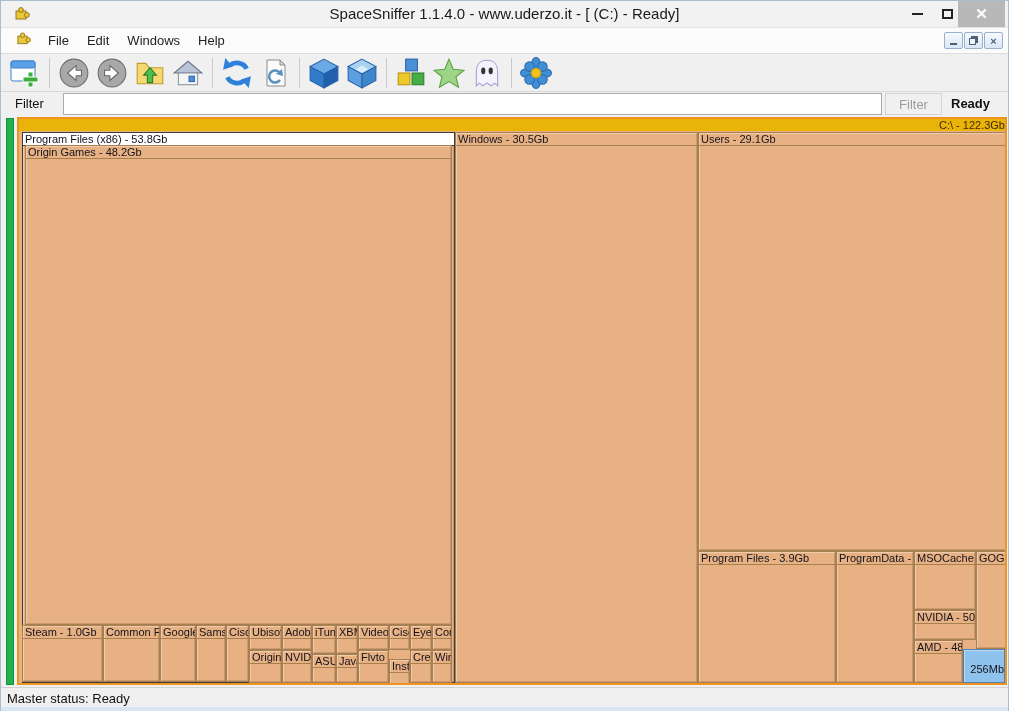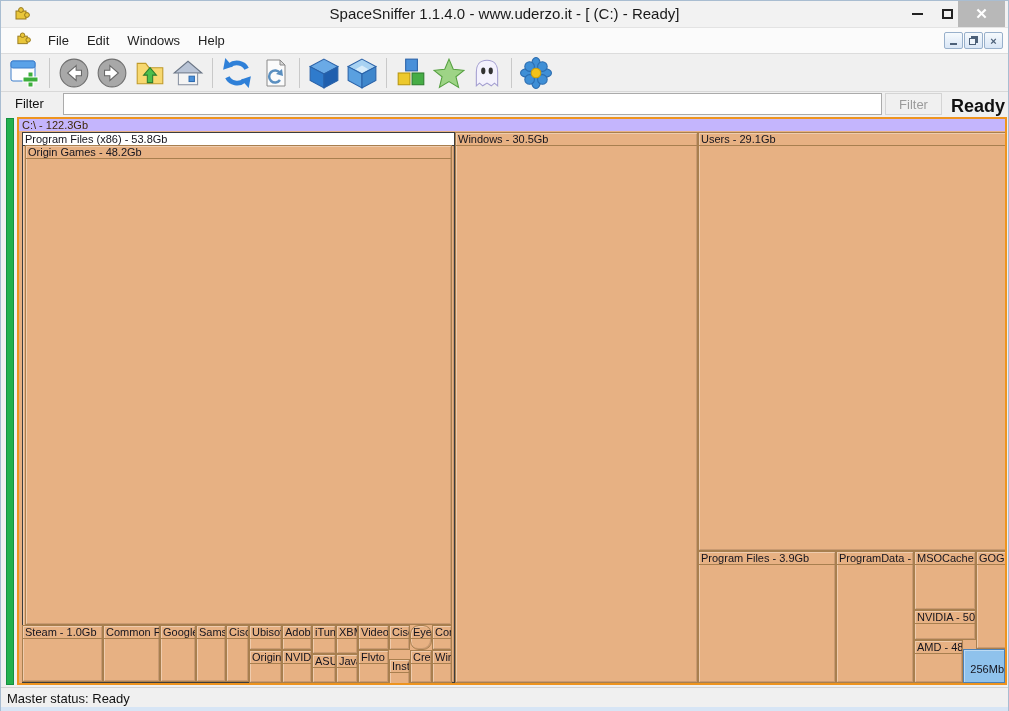--- a/index.html
+++ b/index.html
@@ -32,27 +32,27 @@
   .toolbar { position:absolute; left:0; top:54px; width:100%; height:37px; background:#f0f0f0; border-bottom:1px solid #d8d8d8; display:flex; align-items:center; }
   .tbtn { width:38px; height:34px; display:flex; align-items:center; justify-content:center; }
   .tbtn:first-child { margin-left:5px; }
   .tsep { width:1px; height:30px; background:#c9c9c9; margin:0 5px; }
 
   
   .filterbar { position:absolute; left:0; top:91px; width:100%; height:25px; background:#f0f0f0; }
   .filter-label { position:absolute; left:14px; top:4px; font-size:13px; color:#111; }
   .filter-input { position:absolute; left:62px; top:1px; width:819px; height:22px; border:1px solid #ababab; background:#fff; font-size:13px; padding:0 4px; font-family:"Liberation Sans",sans-serif; }
   .filter-btn { position:absolute; left:884px; top:1px; width:57px; height:22px; background:#f0f0f0; border:1px solid #d4d4d4; color:#9b9b9b; font-size:13px; font-family:"Liberation Sans",sans-serif; }
-  .ready-label { position:absolute; left:950px; top:4px; font-size:18px; font-weight:bold; color:#111; }
+  .ready-label { position:absolute; left:950px; top:4px; font-size:13px; font-weight:bold; color:#111; }
 
   
   .tm-region { position:absolute; left:0; top:116px; width:100%; height:570px; background:#f0f0f0; }
   .progress-bar { position:absolute; left:5px; top:1px; width:8px; height:567px; background:#23b14d; border:1px solid #149040; }
   .tm-root { position:absolute; left:16px; top:0px; width:990px; height:568px; background:#e7b183; border:2px solid #ee941f; overflow:hidden; }
-  .tm-root-header { height:12px; background:#c4b5fd; font-size:11px; line-height:12px; color:#40280a; padding-left:3px; white-space:nowrap; }
+  .tm-root-header { height:12px; background:#eab308; font-size:11px; line-height:12px; color:#40280a; padding-left:3px; white-space:nowrap;text-align:right; }
   .node { position:absolute; background:#e7b183; border:1px solid #a87f4f; box-shadow:inset 1px 1px 0 rgba(255,255,255,0.35), inset -1px -1px 0 rgba(0,0,0,0.13); overflow:hidden; }
   .node .nlabel { font-size:11px; line-height:12px; height:13px; padding:0 1px 0 2px; color:#14141e; border-bottom:1px solid #a87f4f; white-space:nowrap; overflow:hidden; }
   .node.hover { border:1px solid #3c3c3c; }
   .node.hover .nlabel { background:#ffffff; border-bottom:1px solid #3c3c3c; }
   .node.file { background:#8fc2ec; border:1px solid #4d80b4; box-shadow:inset 1px 1px 0 rgba(255,255,255,0.4); }
   .node.file .nlabel { border-bottom:none; text-align:center; padding-top:13px;margin-left:24px; }
   .node .nlabel2 { font-size:11px; line-height:12px; text-align:right; color:#14141e; }
 
   
   .statusbar { position:absolute; left:0; top:686px; width:100%; height:20px; background:#f0f0f0; border-top:1px solid #d2d2d2; }
@@ -264,21 +264,21 @@
         </div>
         <div class="node folder" style="left: 317px; top: 506px; width: 22px; height: 29px;">
           <div class="nlabel">XBM</div>
         </div>
         <div class="node folder" style="left: 339px; top: 506px; width: 31px; height: 25px;">
           <div class="nlabel">VideoL</div>
         </div>
         <div class="node folder" style="left: 370px; top: 506px; width: 21px; height: 25px;">
           <div class="nlabel">Ciso</div>
         </div>
-        <div class="node folder" style="left: 391px; top: 506px; width: 22px; height: 25px; border-radius: 9px;">
+        <div class="node folder" style="left: 391px; top: 506px; width: 22px; height: 25px;">
           <div class="nlabel">Eye</div>
         </div>
         <div class="node folder" style="left: 413px; top: 506px; width: 20px; height: 25px;">
           <div class="nlabel">Com</div>
         </div>
         <div class="node folder" style="left: 230px; top: 531px; width: 33px; height: 33px;">
           <div class="nlabel">Origin -</div>
         </div>
         <div class="node folder" style="left: 263px; top: 531px; width: 30px; height: 33px;">
           <div class="nlabel">NVIDI</div>

